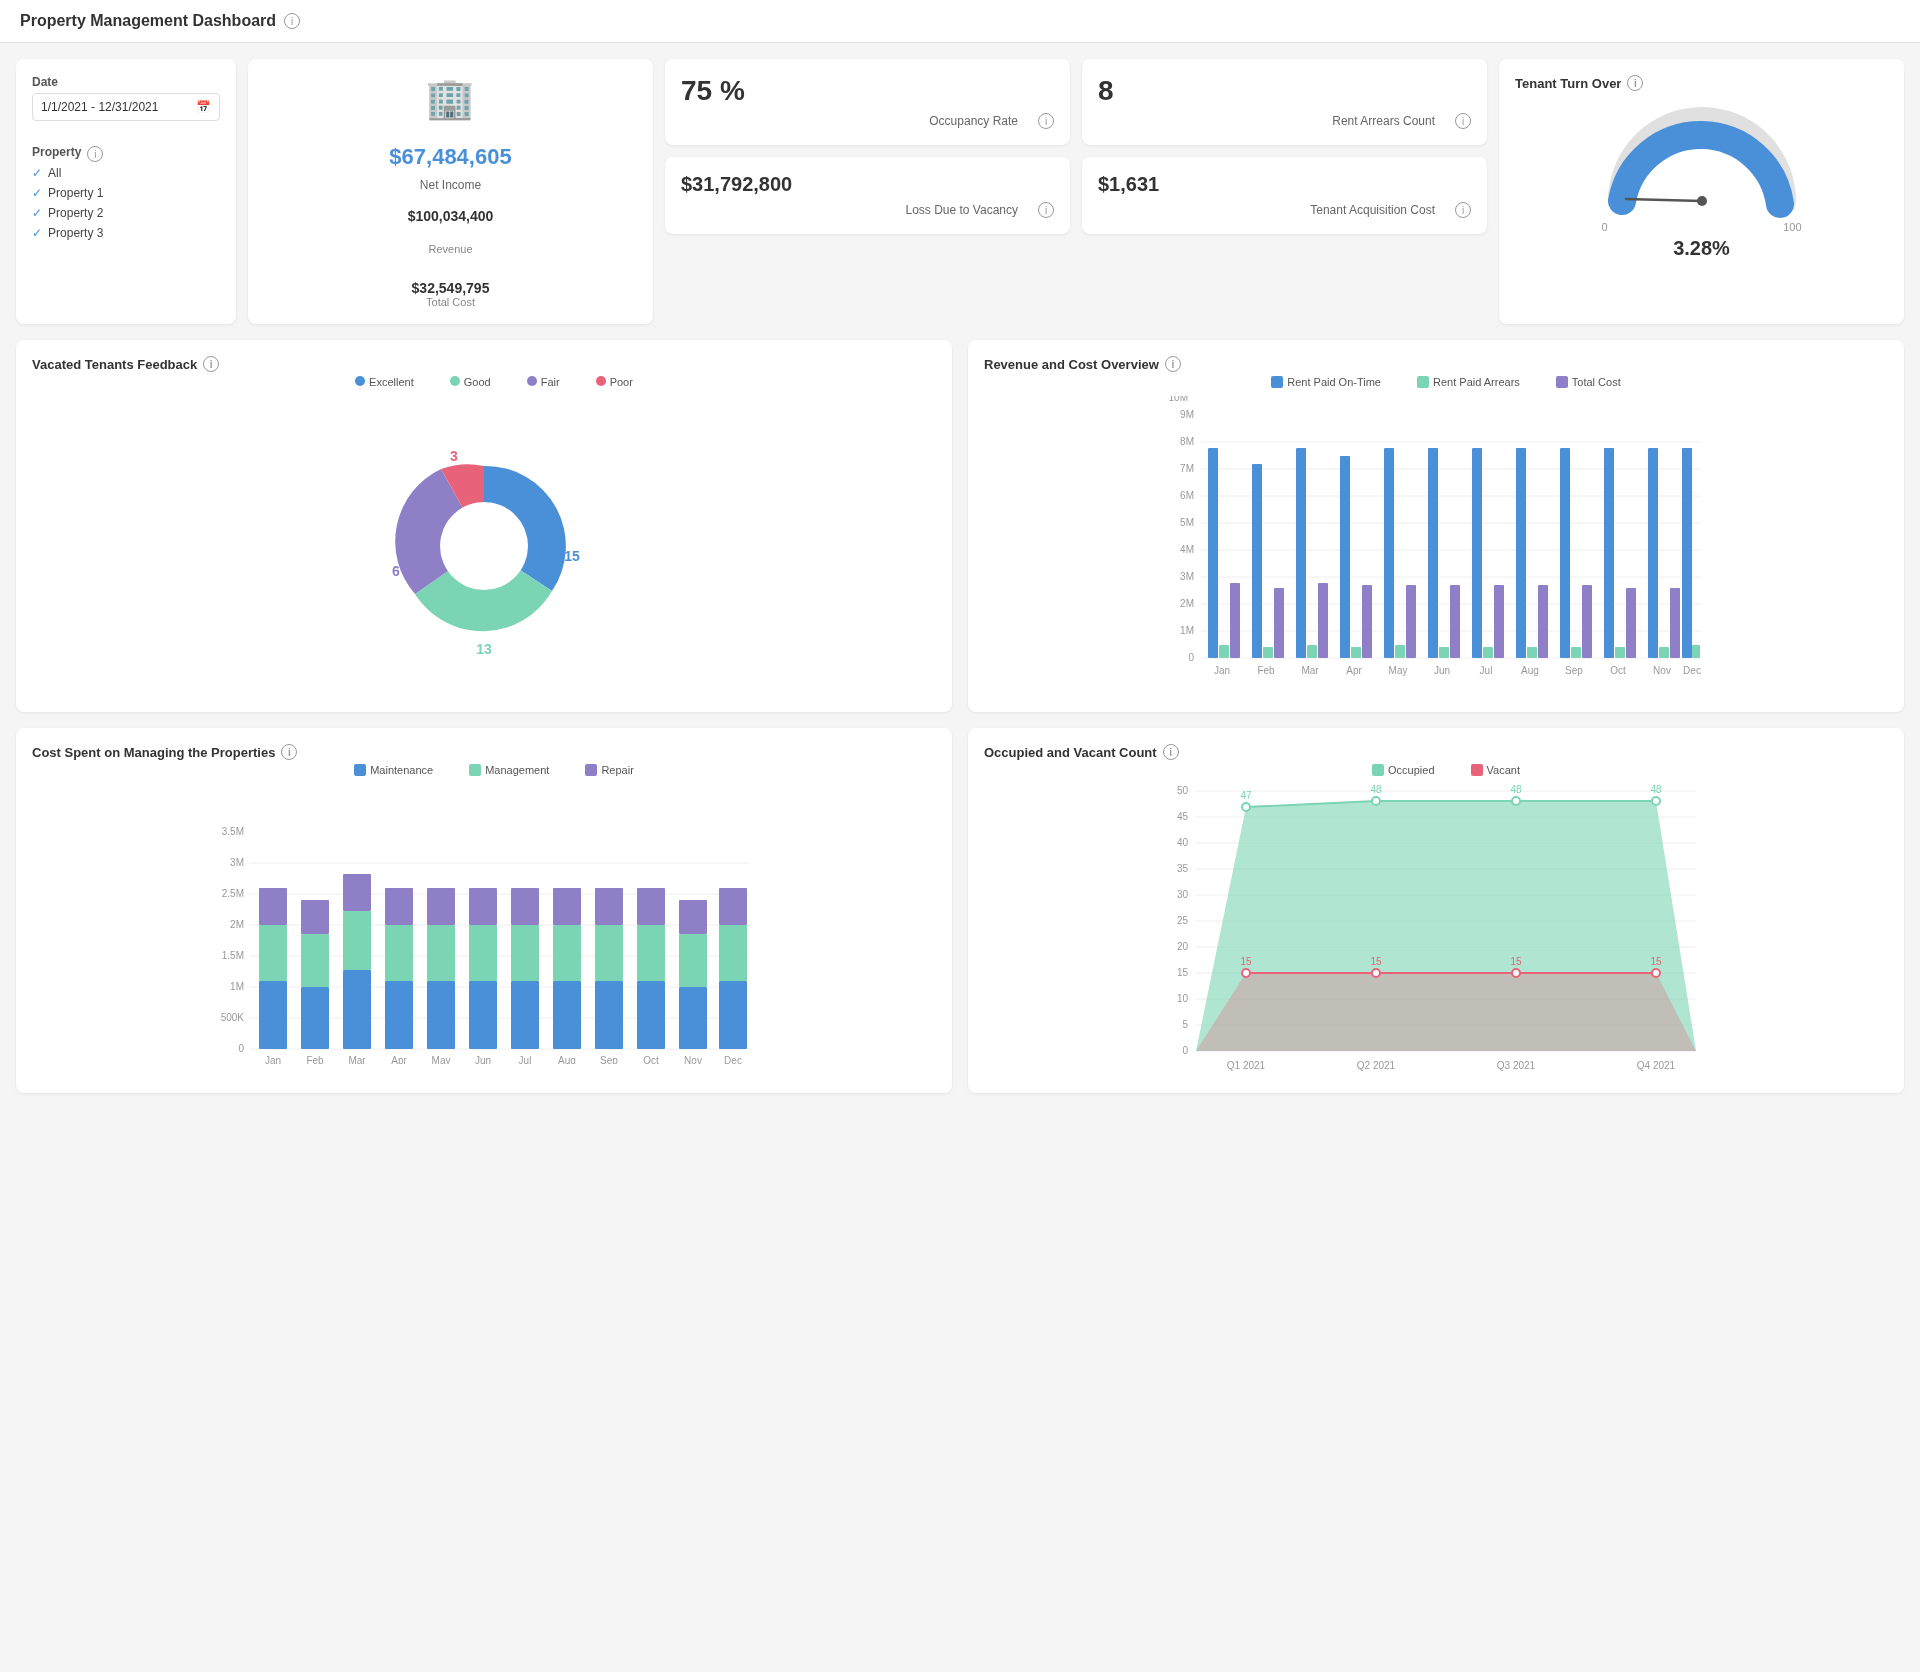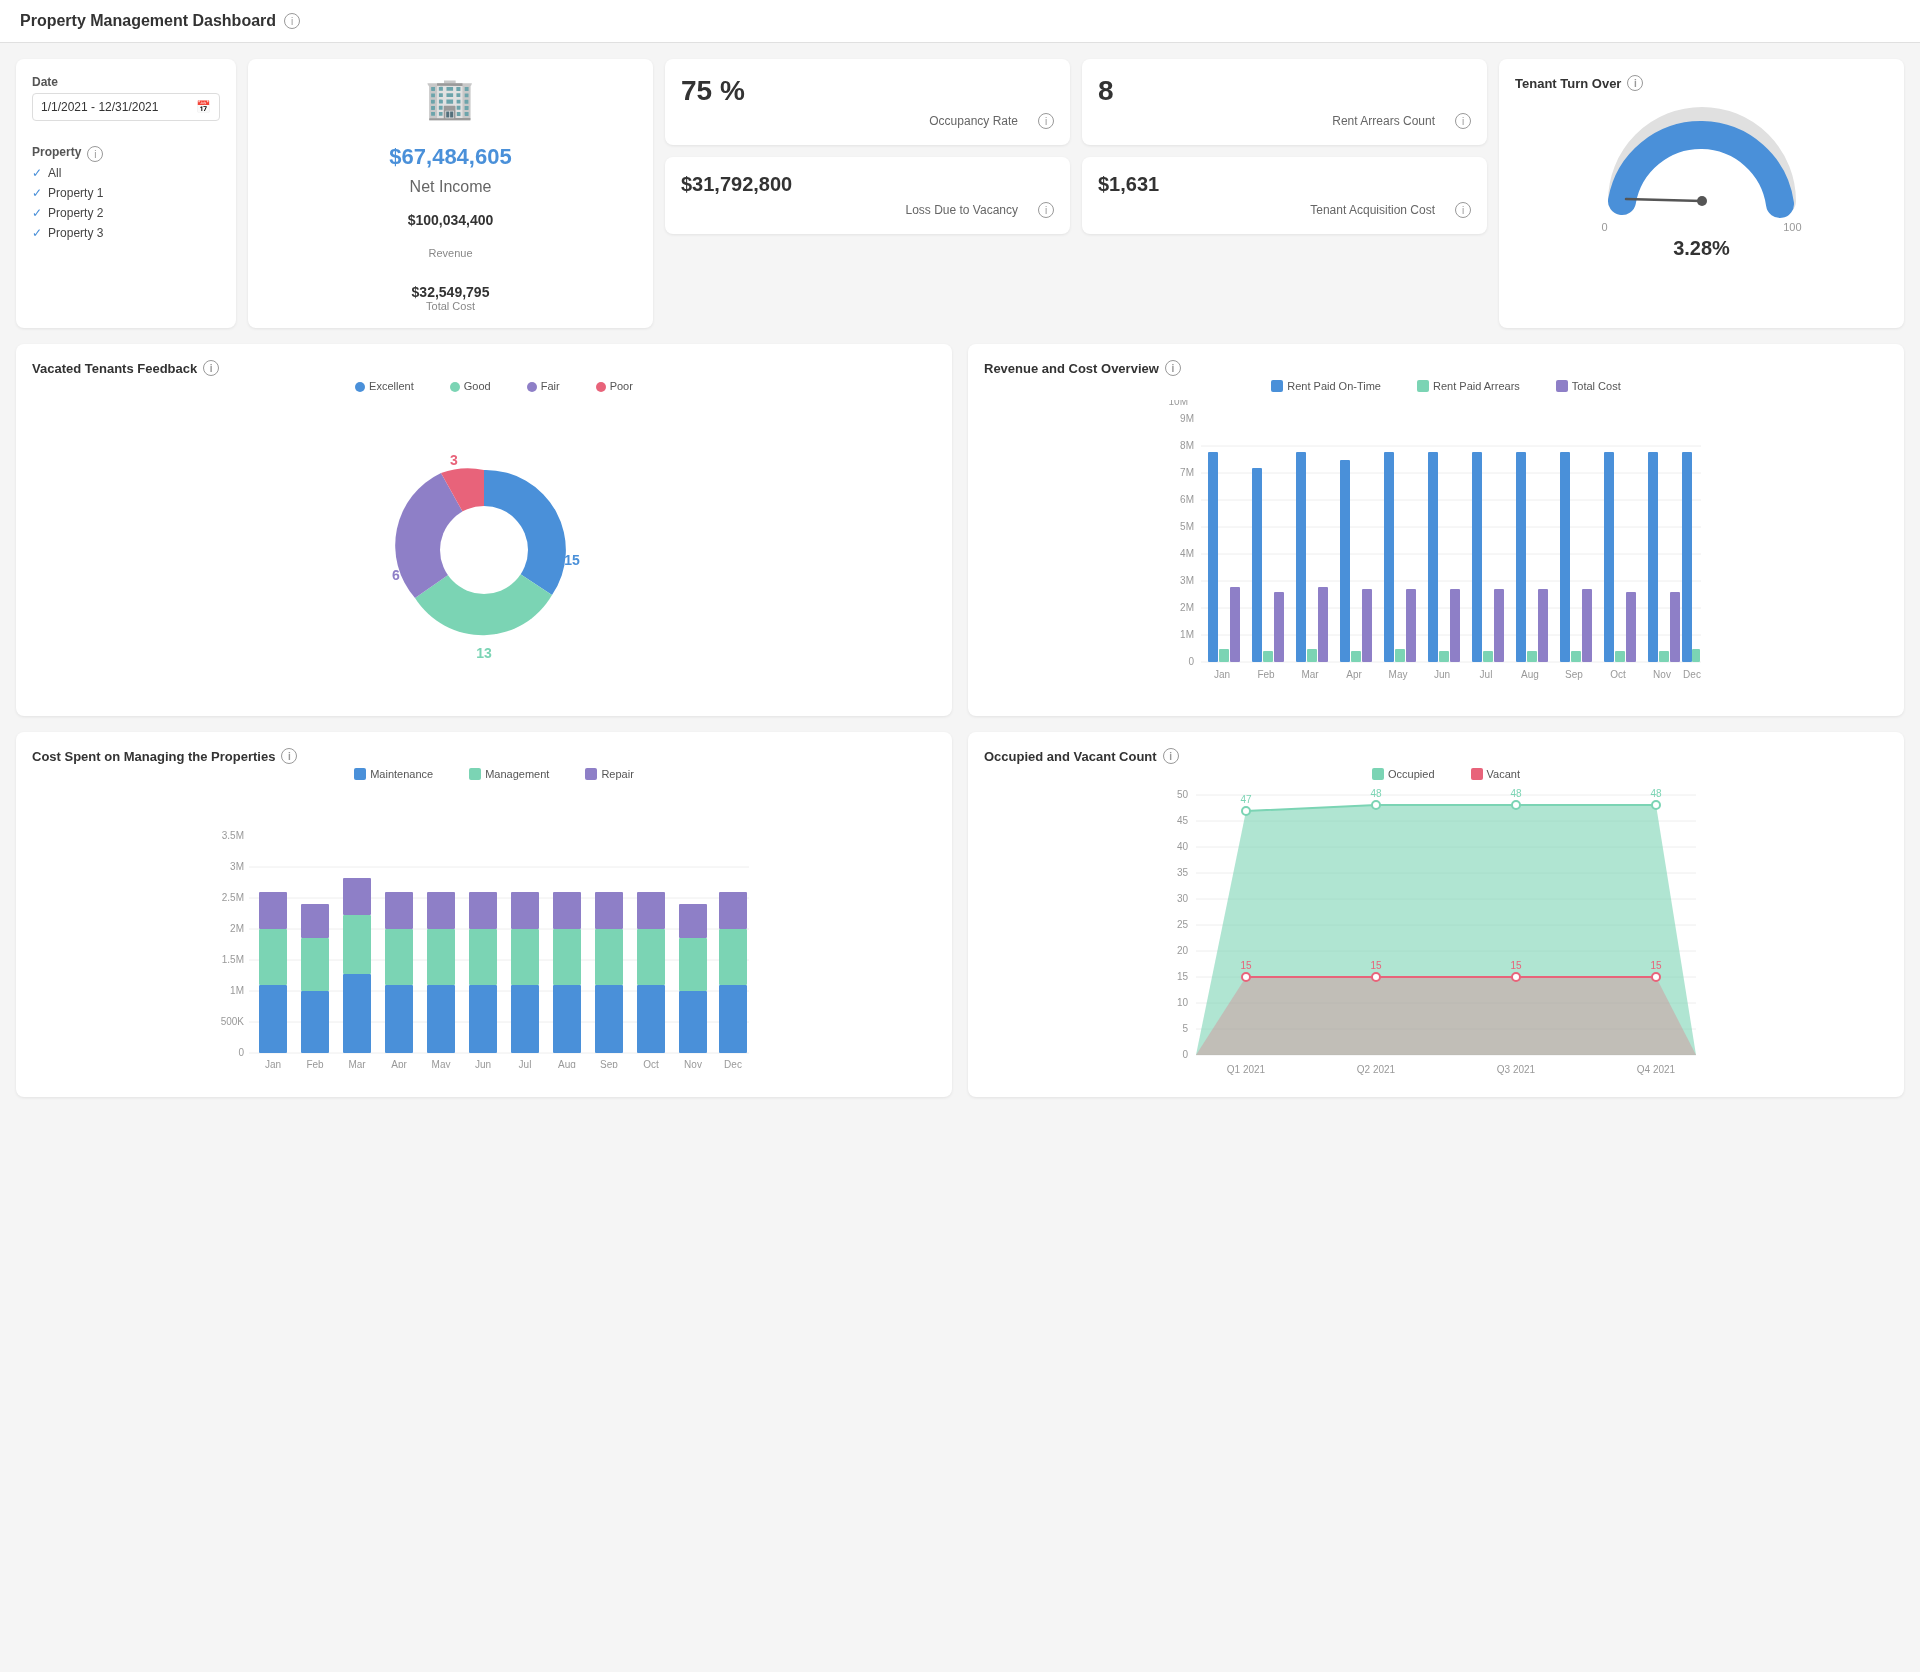--- a/index.html
+++ b/index.html
@@ -20,21 +20,21 @@
     .filters-card { display: flex; flex-direction: column; gap: 16px; }
     .filter-label { font-size: 12px; font-weight: 600; color: #555; margin-bottom: 4px; }
     .date-input { width: 100%; border: 1px solid #ddd; border-radius: 4px; padding: 6px 8px; font-size: 12px; color: #333; display: flex; align-items: center; justify-content: space-between; }
     .property-filter { margin-top: 8px; }
     .checkbox-item { display: flex; align-items: center; gap: 6px; padding: 3px 0; font-size: 12px; color: #444; }
     .checkbox-icon { color: #4a90d9; font-size: 12px; }
     
     
     .net-income-card { display: flex; flex-direction: column; align-items: center; justify-content: center; gap: 8px; }
     .net-income-value { font-size: 22px; font-weight: 700; color: #4a90d9; margin-top: 14px; }
-    .net-income-label { font-size: 16px; color: #666; }
+    .net-income-label { font-size: 12px; color: #666; }
     .income-details { margin-top: 8px; display: flex; flex-direction: column; gap: 19px; text-align: center; }
     .income-details .amount { font-size: 14px; font-weight: 700; color: #333; }
     .income-details .sublabel { font-size: 11px; color: #888; }
     
     
     .stat-card { display: flex; flex-direction: column; justify-content: center; }
     .stat-value { font-size: 28px; font-weight: 700; color: #333; margin-bottom: 6px; }
     .stat-label { font-size: 12px; color: #666; display: flex; align-items: center; gap: 20px; justify-content: flex-end; }
     
     
@@ -44,21 +44,21 @@
     
     .gauge-container { display: flex; flex-direction: column; align-items: center; margin-top: 10px; }
     .gauge-value { font-size: 20px; font-weight: 700; color: #333; margin-top: 4px; }
     .gauge-range { display: flex; justify-content: space-between; width: 200px; font-size: 11px; color: #999; }
     
     
     .mid-row { display: grid; grid-template-columns: 1fr 1fr; gap: 16px; }
     
     
     .chart-legend { display: flex; gap: 16px; justify-content: center; margin-bottom: 8px; flex-wrap: wrap; }
-    .legend-item { display: flex; align-items: flex-end; gap: 4px; font-size: 11px; color: #555; padding-left: 20px; }
+    .legend-item { display: flex; align-items: flex-start; gap: 4px; font-size: 11px; color: #555; padding-left: 20px; }
     .legend-dot { width: 10px; height: 10px; border-radius: 50%; }
     
     .pie-container { display: flex; justify-content: center; align-items: center; padding: 10px; }
     
     
     .bot-row { display: grid; grid-template-columns: 1fr 1fr; gap: 16px; }
 
     svg text { font-family: -apple-system, BlinkMacSystemFont, 'Segoe UI', sans-serif; }
     
     .chart-wrapper { width: 100%; overflow: hidden; }

